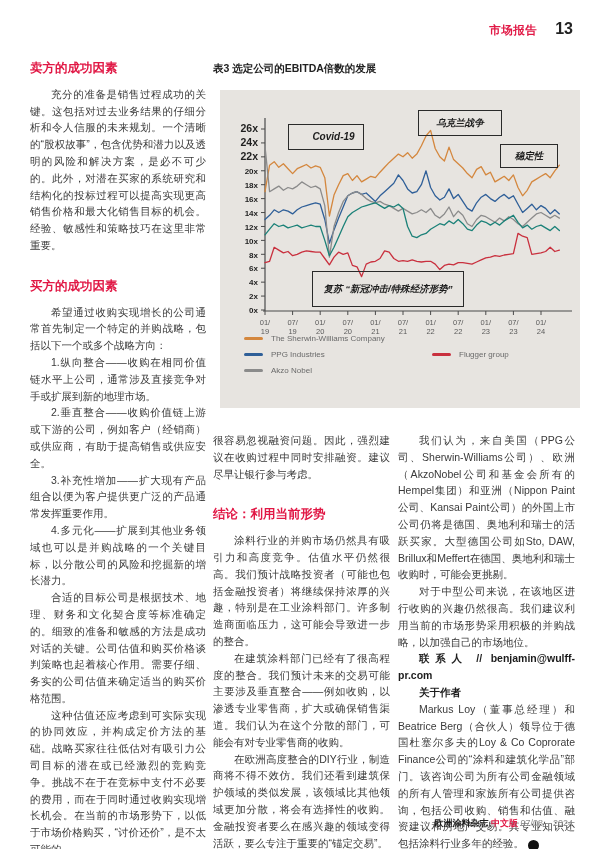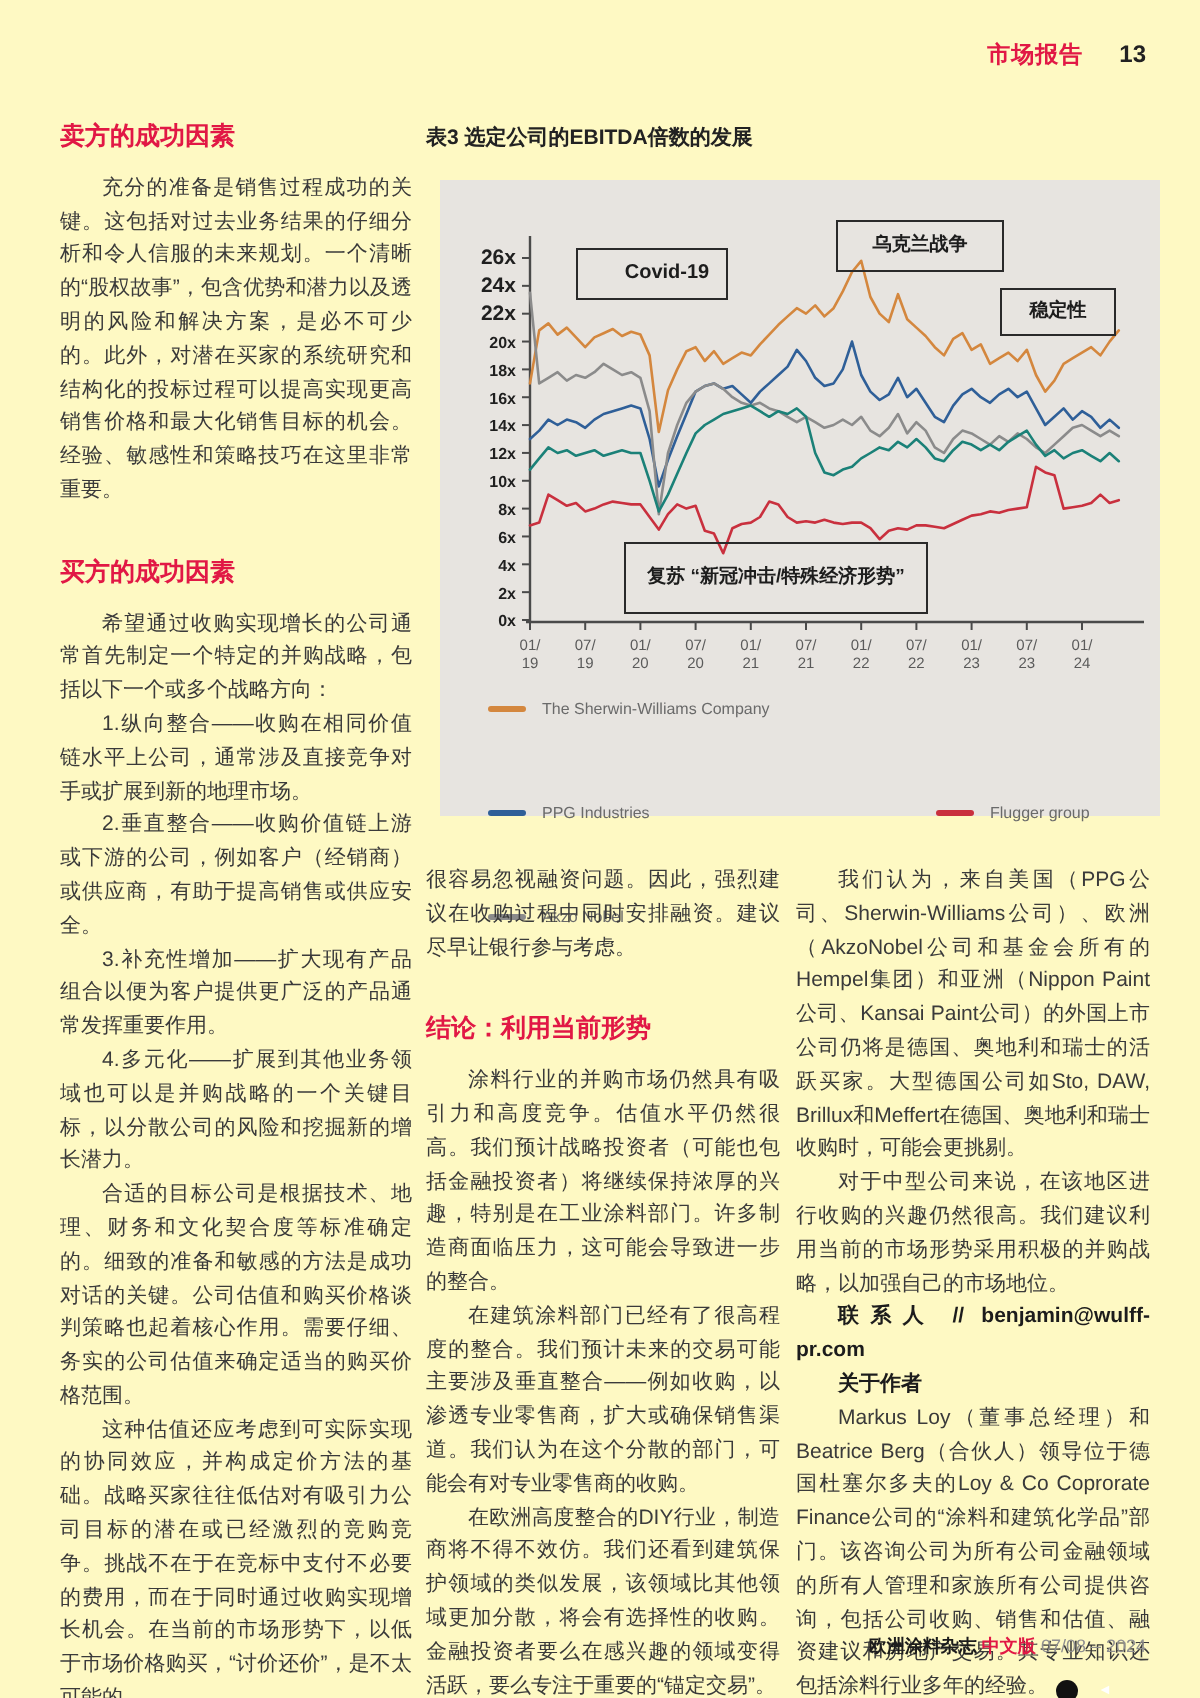--- a/index.html
+++ b/index.html
@@ -1,48 +1,48 @@
 <!DOCTYPE html>
 <html><head>
 <meta charset="utf-8">
 <style>
   html,body{margin:0;padding:0;background:#888;}
-  .page{position:relative;width:600px;height:849px;background:#fef9c3;overflow:hidden;
+  .page{position:relative;width:600px;height:849px;background:#ffffff;overflow:hidden;
         font-family:"Liberation Sans","DejaVu Sans",sans-serif;color:#3a3a3a;}
   
   .hdr{position:absolute;top:20px;right:27px;display:flex;gap:18px;align-items:baseline;}
   .hdr .sec{color:#e11845;font-weight:bold;font-size:11.5px;letter-spacing:.5px;}
-  .hdr .pg{color:#222;font-size:12px;font-weight:bold;}
+  .hdr .pg{color:#222;font-size:16px;font-weight:bold;}
   
   .col{position:absolute;font-size:10.5px;line-height:16.8px;text-align:justify;}
   .col-left{left:30px;top:60px;width:176px;}
   .col-mid{left:213px;top:432px;width:177px;}
   .col-right{left:398px;top:432px;width:177px;}
   .rhead{color:#e11845;font-weight:bold;font-size:12.5px;margin:0 0 9px 0;text-align:left;}
   .rhead.gap{margin-top:24px;}
   p.para{margin:0;text-indent:2em;}
   p.para.noindent{text-indent:0;}
   .contact{font-weight:bold;color:#1c1c1c;margin-top:20px;text-indent:2em;}
   .about-h{font-weight:bold;color:#1c1c1c;margin-top:22px;text-indent:2em;}
   .endicon{display:inline-block;width:11px;height:11px;border-radius:50%;background:#111;
            color:#fff;font-size:7px;line-height:11px;text-align:center;vertical-align:-1px;margin-left:4px;}
   
   .chart-title{position:absolute;left:213px;top:62px;width:370px;font-size:10.5px;
                font-weight:bold;color:#222;}
   .panel{position:absolute;left:220px;top:90px;width:360px;height:318px;background:#e7e4e0;}
   .panel svg{position:absolute;left:0;top:0;}
   .ann{position:absolute;border:1px solid #2a2a2a;color:#1d1d1d;font-weight:bold;
        display:flex;align-items:center;justify-content:center;text-align:center;
-       font-size:9.5px;line-height:11.5px;padding:2px 4px;box-sizing:border-box;}
+       font-size:9.5px;line-height:11.5px;padding:2px 4px;box-sizing:border-box;font-style:italic;}
   .ann-covid{left:68px;top:34px;width:76px;height:26px;font-size:10px;padding-left:19px;}
   .ann-ukr{left:198px;top:20px;width:84px;height:26px;}
   .ann-sta{left:280px;top:54px;width:58px;height:24px;}
   .ann-rec{left:92px;top:181px;width:152px;height:36px;}
-  .legend{position:absolute;left:24px;top:256px;width:320px;display:grid;
-          grid-template-columns:188px 132px;grid-auto-rows:16px;gap:36px;}
+  .legend{position:absolute;left:24px;top:240px;width:320px;display:grid;
+          grid-template-columns:188px 132px;grid-auto-rows:16px;}
   .litem{display:flex;align-items:center;gap:8px;font-size:8px;color:#6a6a6a;}
   .legend-swatch{width:19px;height:3px;border-radius:1.5px;flex:0 0 auto;}
   .c1r1{grid-column:1;grid-row:1}.c1r2{grid-column:1;grid-row:2}.c1r3{grid-column:1;grid-row:3}
   .c2r1{grid-column:2;grid-row:1}.c2r2{grid-column:2;grid-row:2}
   
   .ftr{position:absolute;right:27px;top:817px;font-size:9px;}
   .ftr .mag{font-weight:bold;color:#1c1c1c;}
   .ftr .edi{font-weight:bold;color:#e11845;}
   .ftr .iss{color:#8f8f8f;}
 </style>

